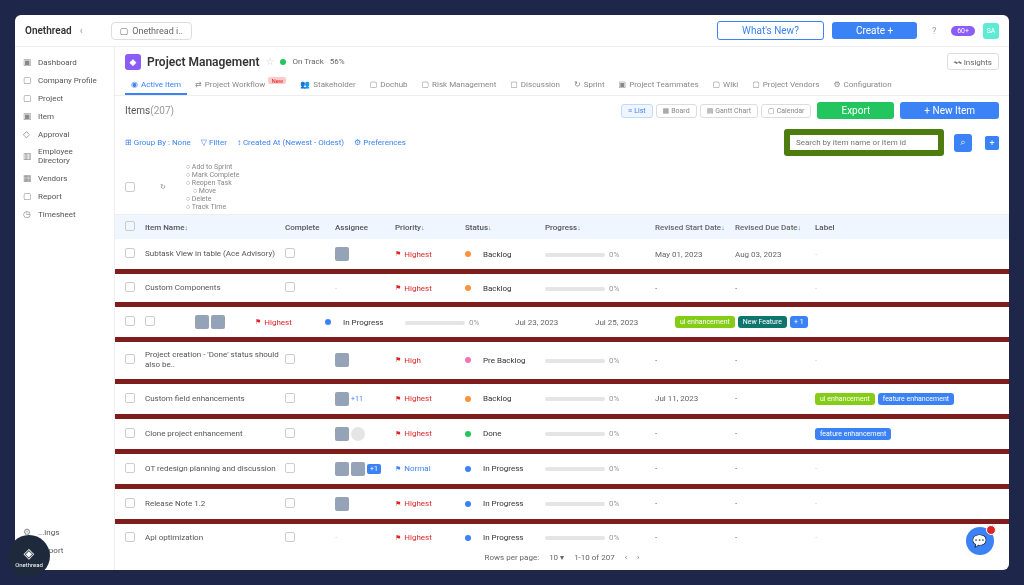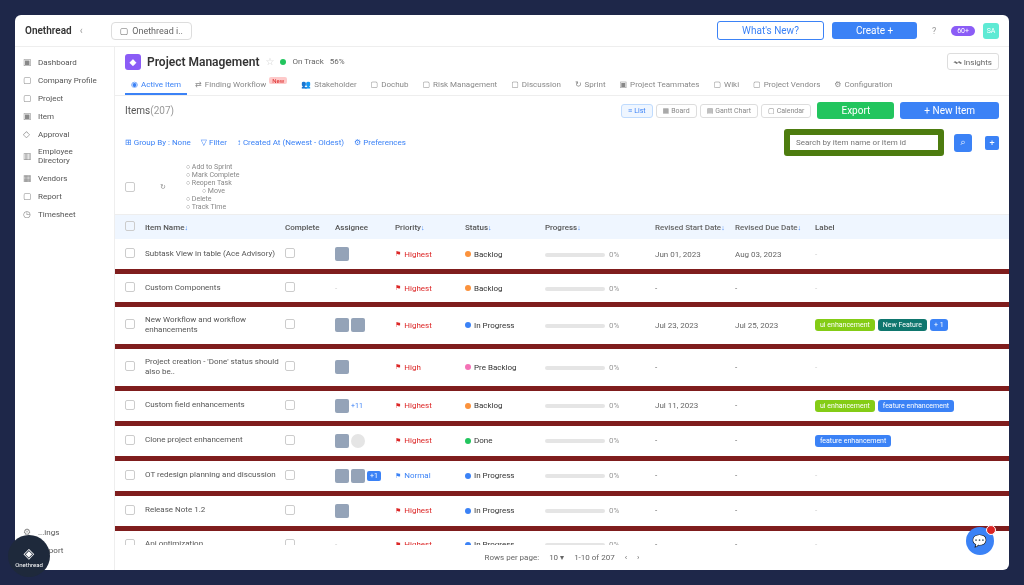--- a/index.html
+++ b/index.html
@@ -64,21 +64,21 @@
 .item-name{color:#555;line-height:1.3}
 .av-group{display:flex;gap:2px;align-items:center}
 .av{width:14px;height:14px;background:#94a3b8;border-radius:2px;font-size:7px;color:#fff;display:flex;align-items:center;justify-content:center}
 .av.round{border-radius:50%;background:#e5e5e5}
 .av-more{background:#3b82f6;color:#fff;border-radius:2px;padding:1px 3px;font-size:7px}
 .prio{display:flex;align-items:center;gap:3px}
 .prio-icon{color:#dc2626;font-size:7px}
 .prio-icon.normal{color:#3b82f6}
 .prio-text{color:#dc2626}
 .prio-text.normal{color:#3b82f6}
-.status-cell{display:flex;align-items:center;gap:3px}
+.status-cell{display:flex;align-items:center;gap:12px}
 .sdot{width:6px;height:6px;border-radius:50%}
 .sdot.backlog{background:#fb923c}
 .sdot.progress{background:#3b82f6}
 .sdot.done{background:#22c55e}
 .sdot.prebacklog{background:#f472b6}
 .progress-bar{width:60px;height:4px;background:#e5e5e5;border-radius:2px;display:inline-block}
 .progress-pct{color:#999;margin-left:4px}
 .labels{display:flex;gap:3px;flex-wrap:wrap}
 .lbl{padding:2px 5px;border-radius:3px;font-size:7px;color:#fff}
 .lbl.green{background:#84cc16}
@@ -174,21 +174,21 @@
         <span class="insights">〰 <span>Insights</span></span>
       </div>
 
       <div class="tabs" id="tabs">
           <div class="tab active">
             <span class="tab-icon">◉</span>
             <span>Active Item</span>
           </div>
           <div class="tab">
             <span class="tab-icon">⇄</span>
-            <span>Finding Workflow</span>
+            <span>Project Workflow</span>
             <span class="new-tag">New</span>
           </div>
           <div class="tab">
             <span class="tab-icon">👥</span>
             <span>Stakeholder</span>
           </div>
           <div class="tab">
             <span class="tab-icon">▢</span>
             <span>Dochub</span>
           </div>
@@ -245,21 +245,21 @@
       </div>
 
       <div class="actions-row">
         <span class="chk"></span>
         <span style="width:5px"></span>
         <span class="act">↻</span>
         <span id="actions">
             <span class="act" style="margin-left:10px">○ Add to Sprint</span>
             <span class="act" style="margin-left:10px">○ Mark Complete</span>
             <span class="act" style="margin-left:10px">○ Reopen Task</span>
-            <span class="act" style="margin-left:26px">○ Move</span>
+            <span class="act" style="margin-left:17px">○ Move</span>
             <span class="act" style="margin-left:10px">○ Delete</span>
             <span class="act" style="margin-left:10px">○ Track Time</span>
           </span>
       </div>
 
       <div class="table">
         <div class="thead">
           <div class="col-check"><span class="chk"></span></div>
           <div class="col-name"><span>Item Name</span><span class="sort">↓</span></div>
           <div class="col-complete">Complete</div>
@@ -287,21 +287,21 @@
                   <span class="prio-text">Highest</span>
                 </span>
               </div>
     <div class="col-status">
                 <span class="status-cell">
                   <span class="sdot backlog"></span>
                   <span>Backlog</span>
                 </span>
               </div>
     <div class="col-progress"><span class="progress-bar"></span><span class="progress-pct">0%</span></div>
-    <div class="col-date">Jun 01, 2023</div>
+    <div class="col-date">May 01, 2023</div>
     <div class="col-date">Aug 03, 2023</div>
     <div class="col-label"><span class="dash">-</span></div>
   </div>
             <div class="trow">
     <div class="col-check"><span class="chk"></span></div>
     <div class="col-name item-name">Custom Components</div>
     <div class="col-complete"><span class="chk"></span></div>
     <div class="col-assignee"><span class="dash">-</span></div>
     <div class="col-priority">
                 <span class="prio">
@@ -315,21 +315,20 @@
                   <span>Backlog</span>
                 </span>
               </div>
     <div class="col-progress"><span class="progress-bar"></span><span class="progress-pct">0%</span></div>
     <div class="col-date">-</div>
     <div class="col-date">-</div>
     <div class="col-label"><span class="dash">-</span></div>
   </div>
             <div class="trow">
     <div class="col-check"><span class="chk"></span></div>
-    <div class="col-name item-name">New Workflow and workflow enhancements</div>
     <div class="col-complete"><span class="chk"></span></div>
     <div class="col-assignee">
                 <span class="av-group">
                   <span class="av"></span>
                   <span class="av"></span>
                 </span>
               </div>
     <div class="col-priority">
                 <span class="prio">
                   <span class="prio-icon">⚑</span>

